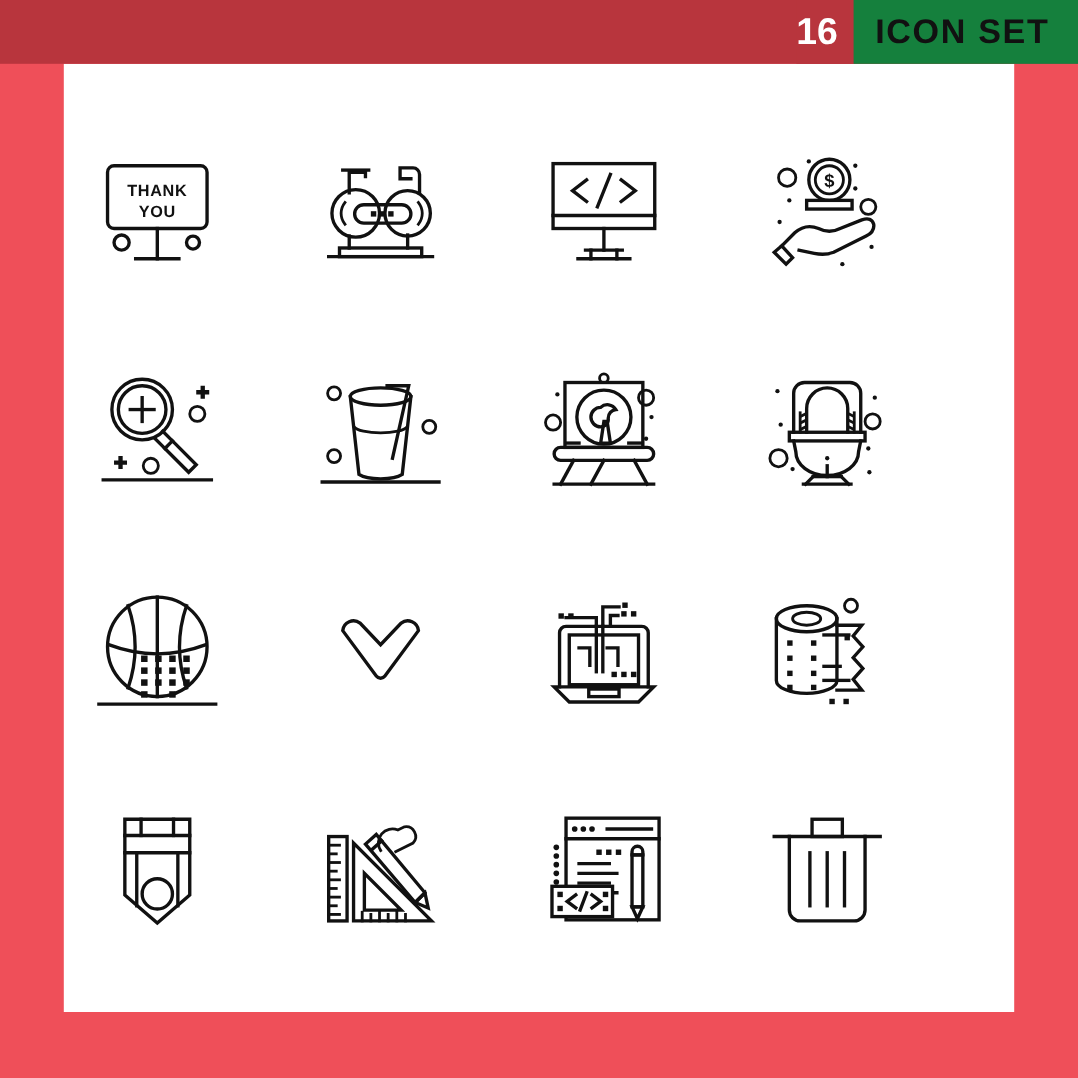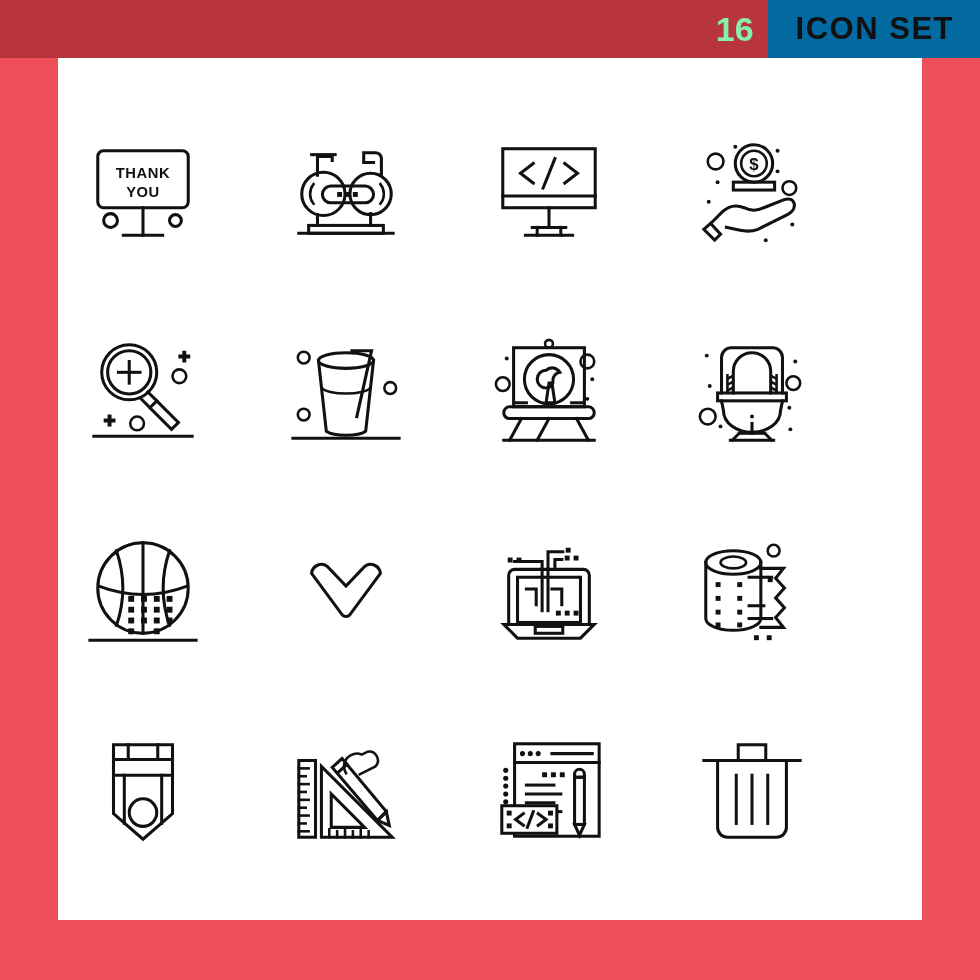--- a/index.html
+++ b/index.html
@@ -32,36 +32,36 @@
     align-items: stretch;
     background: #b8353d;   
     z-index: 5;
   }
   #header-count {
     display: flex;
     align-items: center;
     justify-content: flex-end;
     padding: 0 14px 0 0;
     background: #b8353d;
-    color: #86efac;
+    color: #ffffff;
     font-size: 34px;
     font-weight: bold;
     letter-spacing: 0px;
     line-height: 1;
   }
   #header-title {
     display: flex;
     align-items: center;
     justify-content: center;
-    background: #0369a1;
+    background: #15803d;
     color: #111111;
     font-size: 31px;
     font-weight: bold;
     letter-spacing: 1.5px;
-    padding: 0 26px 0 28px;
+    padding: 0 26px 0 20px;
   }
 
   
   #canvas {
     position: absolute;
     left: 58px;
     top: 58px;
     width: 864px;
     height: 862px;
     background: #ffffff;

